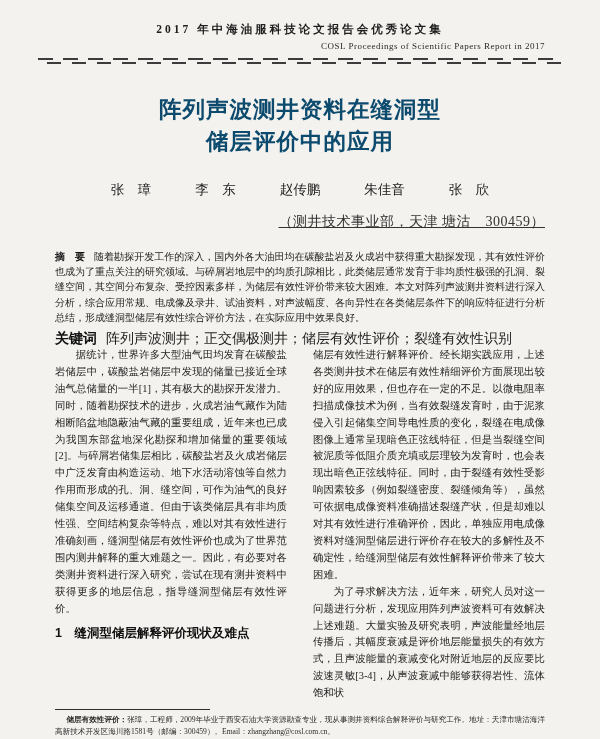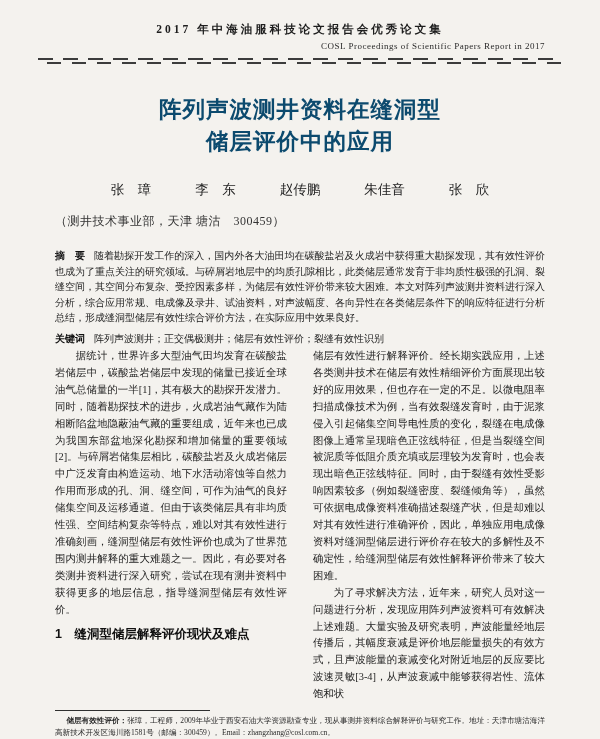--- a/index.html
+++ b/index.html
@@ -56,42 +56,43 @@
   .authors{
     margin-top:24px;
     display:flex;
     justify-content:center;
     gap:44px;
     font-size:13.5px;
     color:#222;
   }
   .affiliation{
     margin-top:14px;
-    text-align:left;
-    font-size:12px;
+    text-align:right;
+    font-size:14px;
     color:#333;
     letter-spacing:0.5px;
+    text-decoration:underline;
   }
   
   .abstract{
     margin:18px 0 0 0;
     font-size:10px;
     line-height:15.2px;
     text-align:justify;
     color:#222;
   }
   .abstract .label, .keywords .label{
-    font-family:Liberation Mono, monospace;
+    font-family:Liberation Sans, sans-serif;
     font-weight:700;
     margin-right:9px;
     color:#111;
   }
   .keywords{
     margin:6px 0 0 0;
-    font-size:10px;
+    font-size:14px;
     line-height:15px;
     text-align:justify;
   }
   
   .columns{
     display:flex;
     gap:26px;
     margin-top:1px;
   }
   .col{

